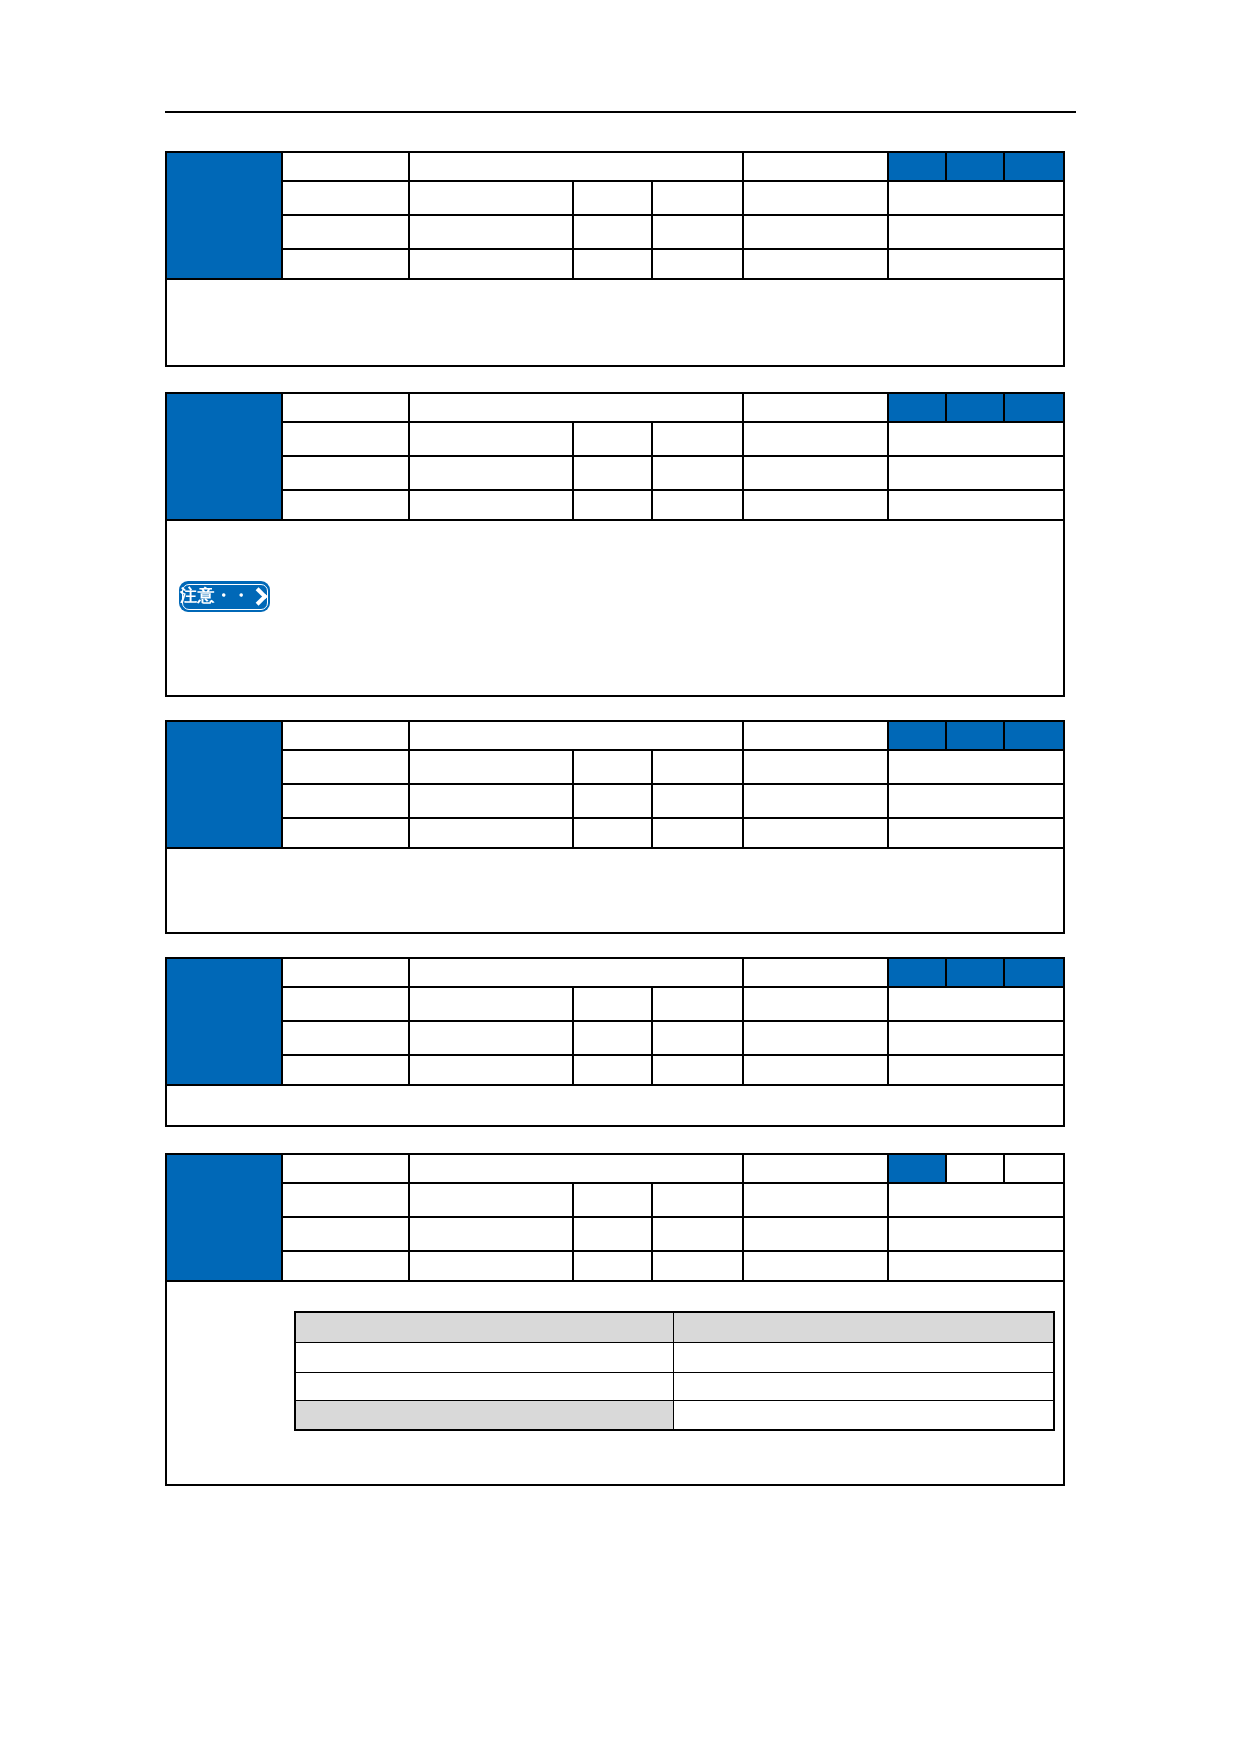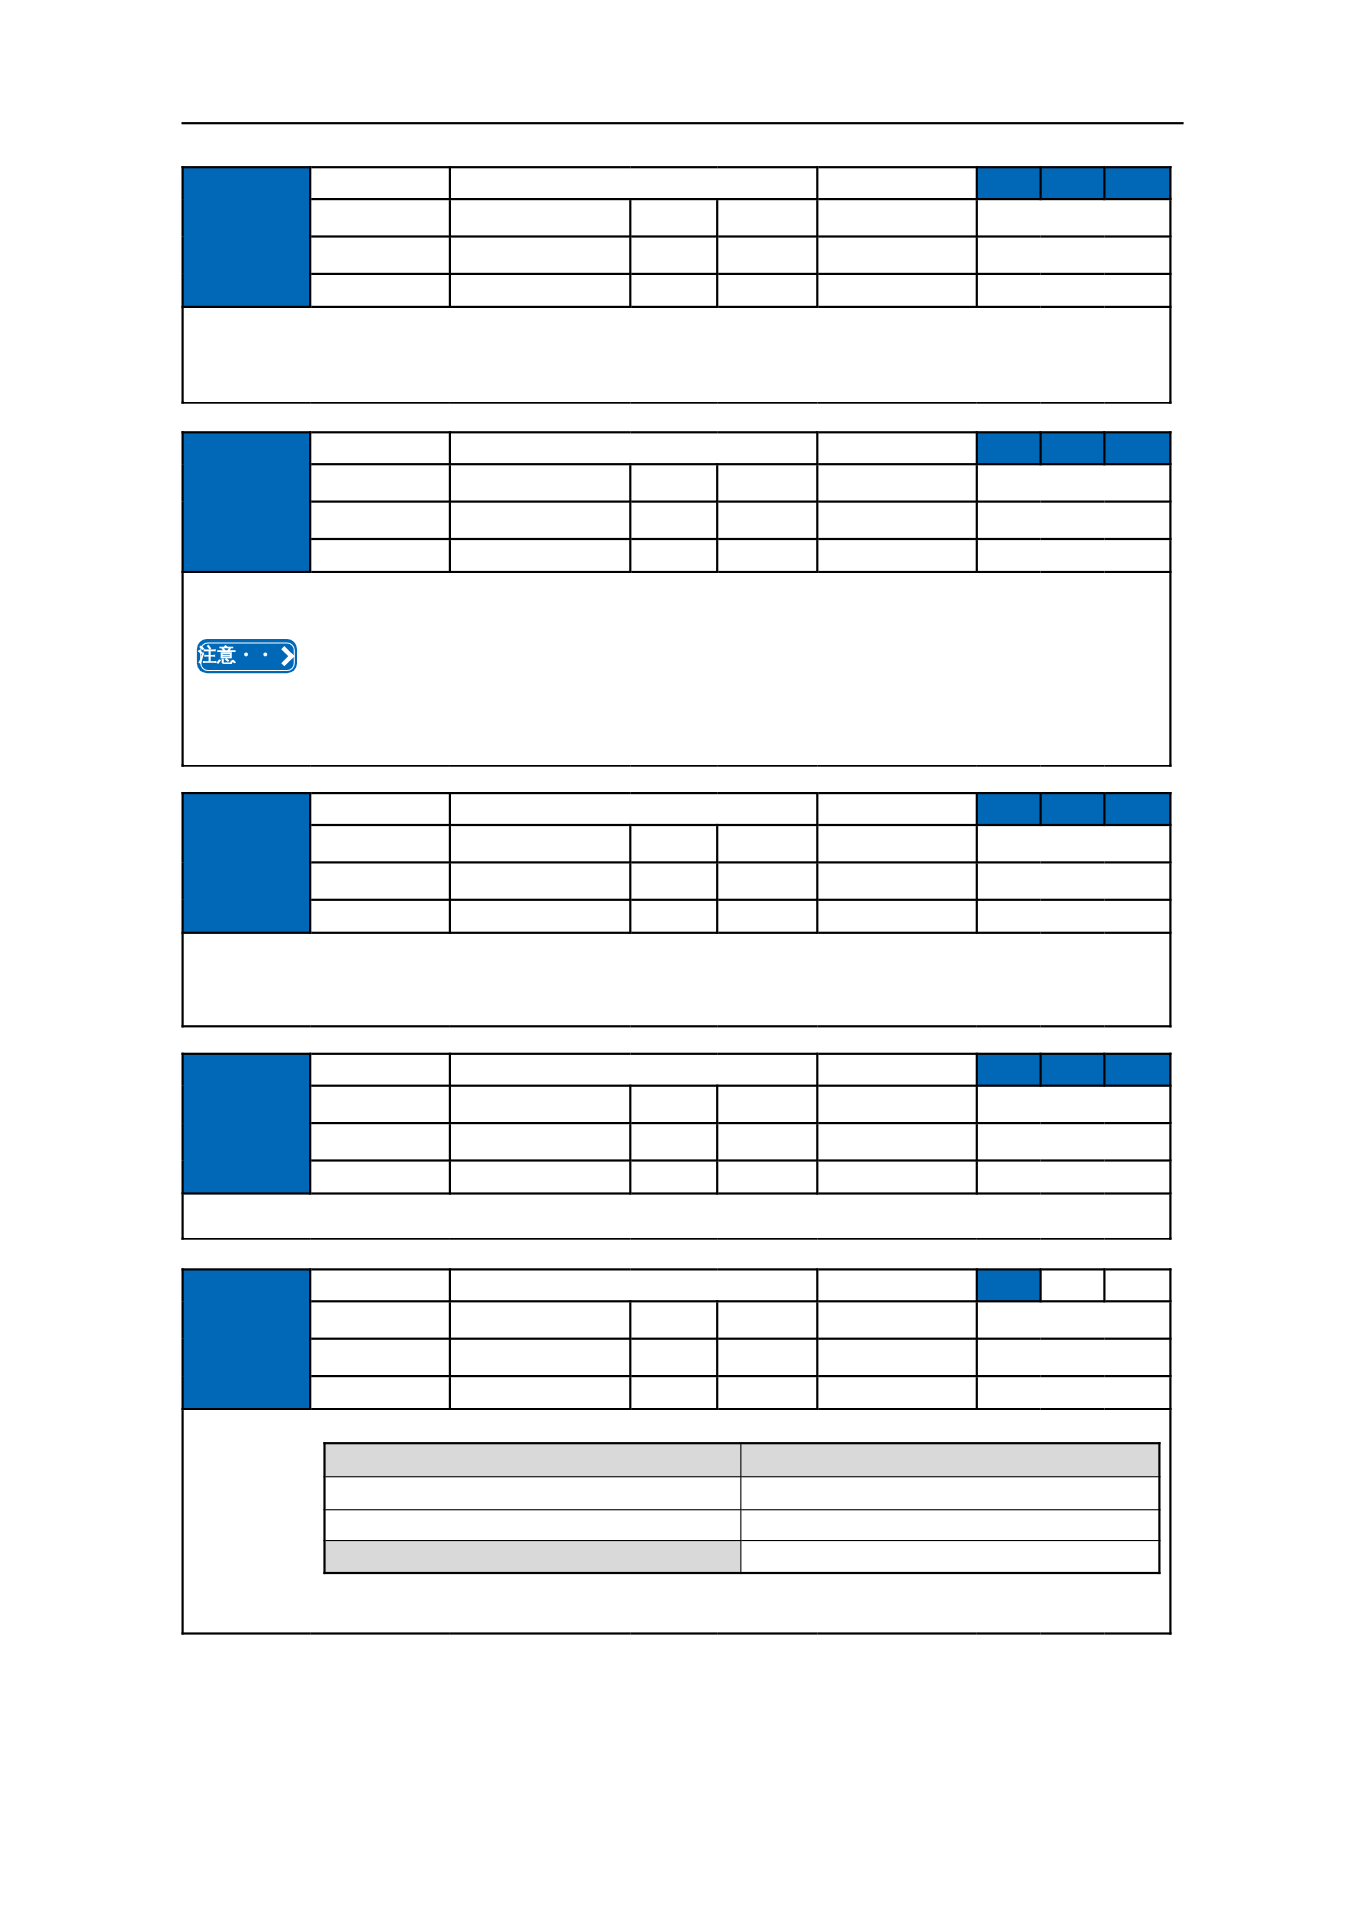--- a/index.html
+++ b/index.html
@@ -7,20 +7,21 @@
     padding: 0;
     background: #ffffff;
     font-family: "DejaVu Sans", "Liberation Sans", sans-serif;
   }
   .page {
     position: relative;
     width: 1240px;
     height: 1754px;
     background: var(--page-bg, #ffffff);
     overflow: hidden;
+    font-family: Liberation Mono, monospace;
   }
   .top-rule {
     position: absolute;
     left: 165px;
     top: 111px;
     width: 911px;
     height: 2px;
     background: var(--border, #000000);
   }
   table.form-table {

